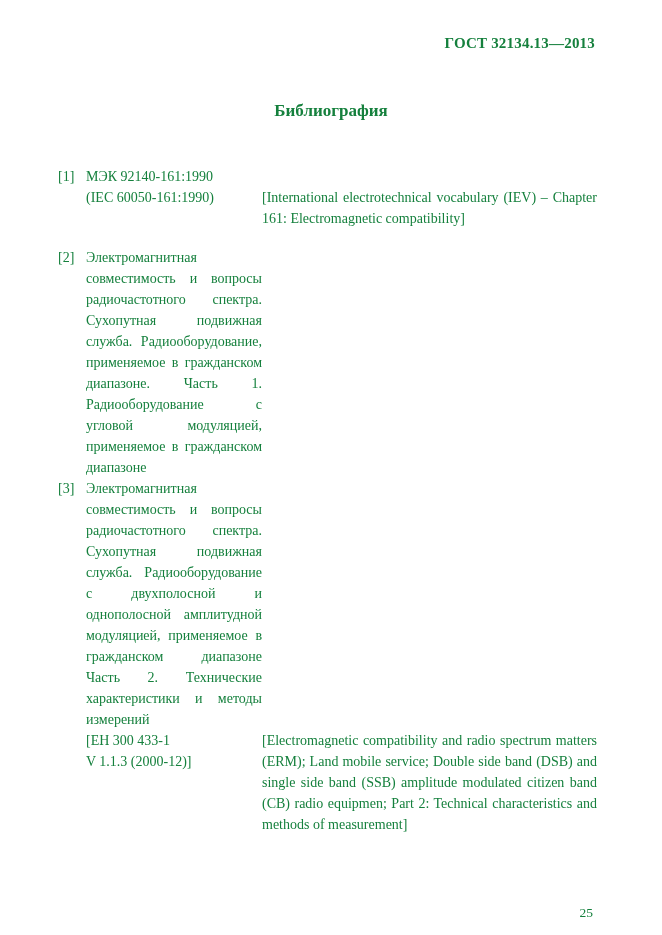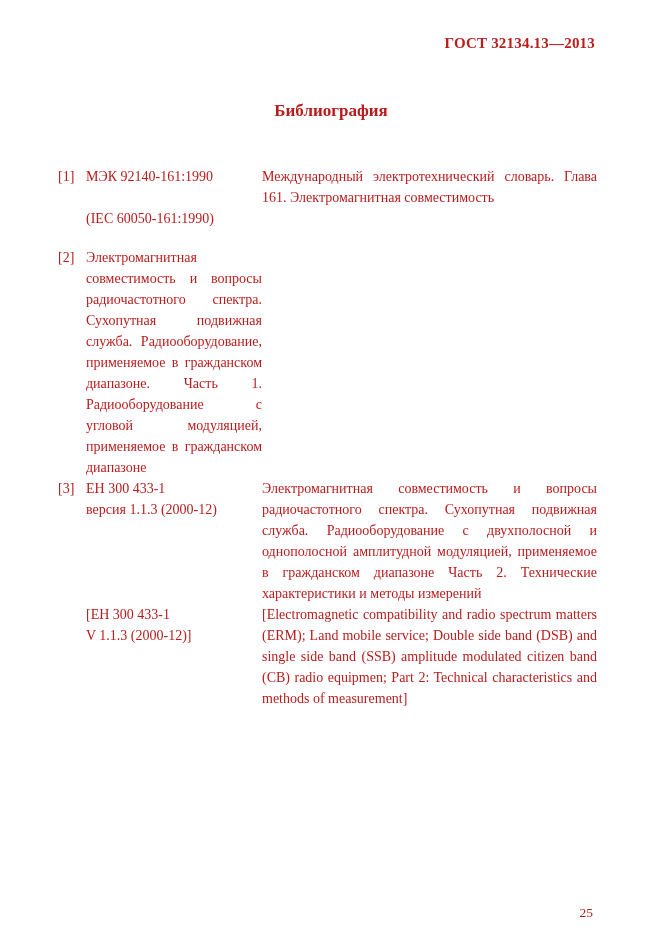--- a/index.html
+++ b/index.html
@@ -5,21 +5,21 @@
   html, body {
     margin: 0;
     padding: 0;
     background: #ffffff;
   }
   .page {
     position: relative;
     width: 662px;
     height: 935px;
     background: #ffffff;
-    color: #b91c1c;
+    color: #15803d;
     font-family: "Liberation Serif", "DejaVu Serif", serif;
     overflow: hidden;
   }
   .doc-header {
     position: absolute;
     top: 35px;
     right: 67px;
     font-size: 15px;
     font-weight: bold;
     letter-spacing: 0.2px;
@@ -70,40 +70,38 @@
   <div class="doc-header">ГОСТ 32134.13—2013</div>
 
   <h1 class="doc-title">Библиография</h1>
 
   <div class="bib">
 
     <div class="entry">
       <div class="seg">
         <div class="num">[1]</div>
         <div class="desig">МЭК 92140-161:1990</div>
-        <div class="desc">Международный электротехнический словарь. Глава 161. Электромагнитная совместимость</div>
       </div>
       <div class="seg">
         <div class="num"></div>
         <div class="desig">(IEC 60050-161:1990)</div>
+        <div class="desc">[International electrotechnical vocabulary (IEV) – Chapter 161: Electromagnetic compatibility]</div>
       </div>
     </div>
 
     <div class="entry gap-before">
       <div class="seg">
         <div class="num">[2]</div>
         <div class="desc">Электромагнитная совместимость и вопросы радиочастотного спектра. Сухопутная подвижная служба. Радиооборудование, применяемое в гражданском диапазоне. Часть 1. Радиооборудование с угловой модуляцией, применяемое в гражданском диапазоне</div>
       </div>
     </div>
 
     <div class="entry">
       <div class="seg">
         <div class="num">[3]</div>
-        <div class="desig">ЕН 300 433-1
-версия 1.1.3 (2000-12)</div>
         <div class="desc">Электромагнитная совместимость и вопросы радиочастотного спектра. Сухопутная подвижная служба. Радиооборудование с двухполосной и однополосной амплитудной модуляцией, применяемое в гражданском диапазоне Часть 2. Технические характеристики и методы измерений</div>
       </div>
       <div class="seg">
         <div class="num"></div>
         <div class="desig">[ЕН 300 433-1
 V 1.1.3 (2000-12)]</div>
         <div class="desc">[Electromagnetic compatibility and radio spectrum matters (ERM); Land mobile service; Double side band (DSB) and single side band (SSB) amplitude modulated citizen band (CB) radio equipmen; Part 2: Technical characteristics and methods of measurement]</div>
       </div>
     </div>
 

